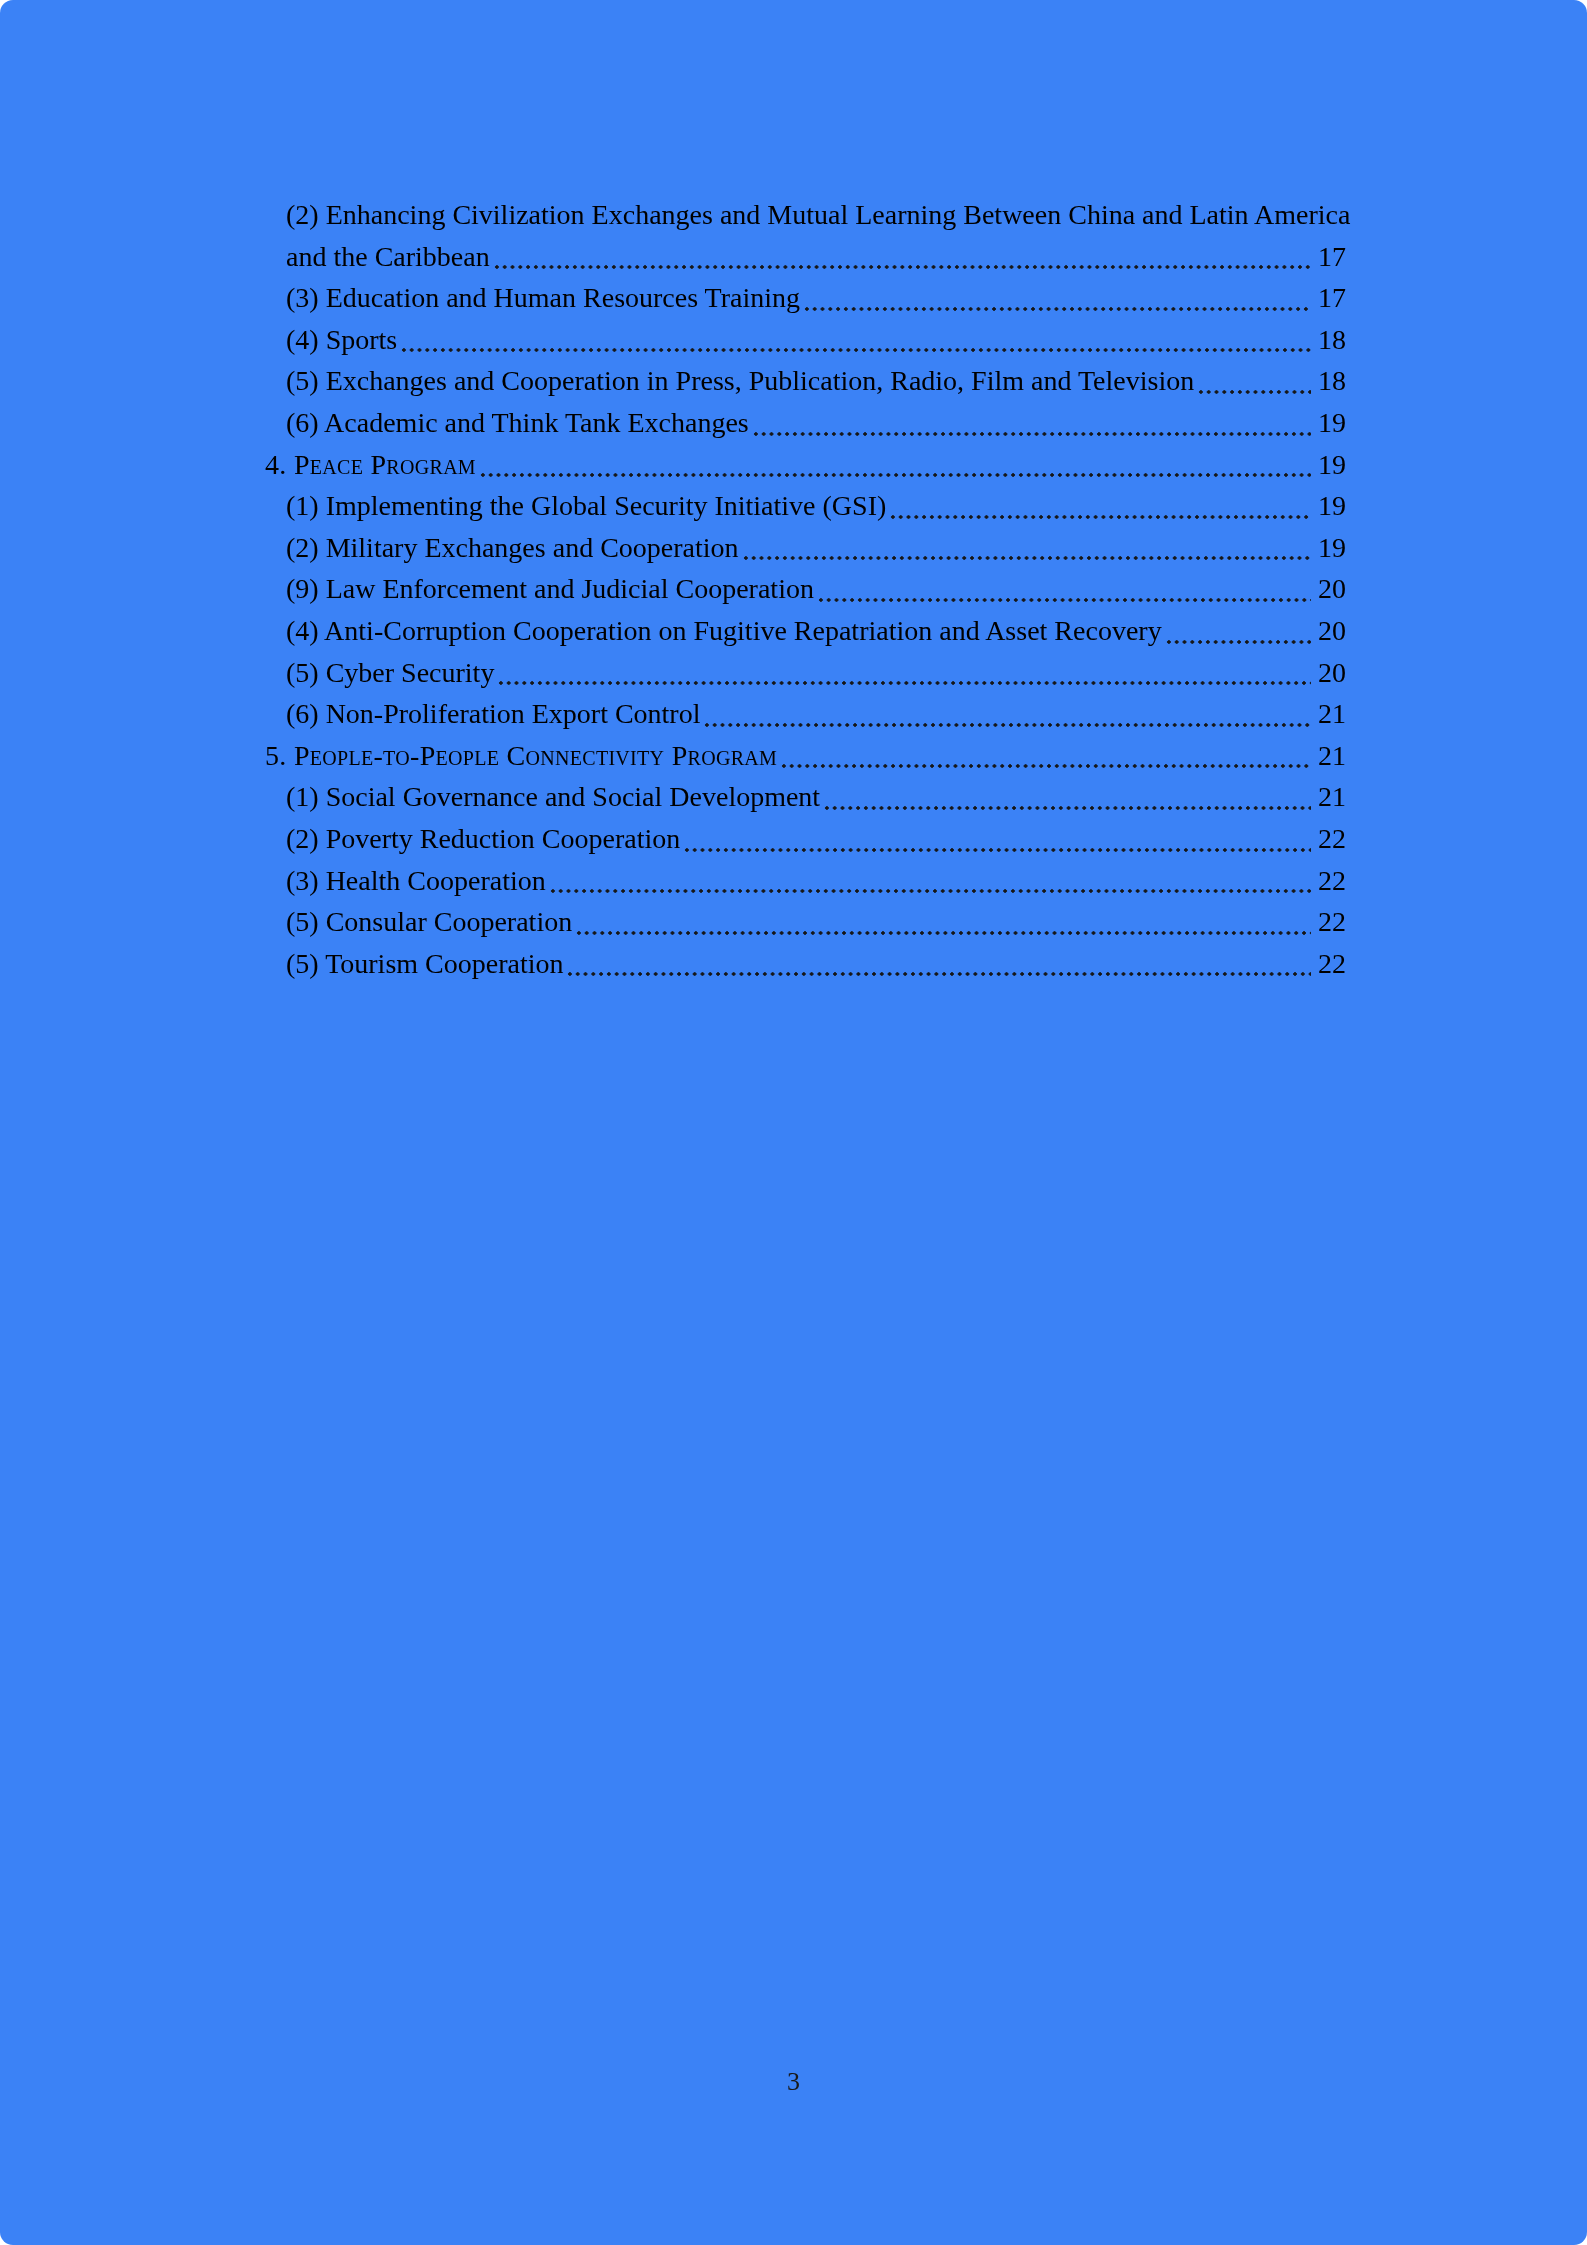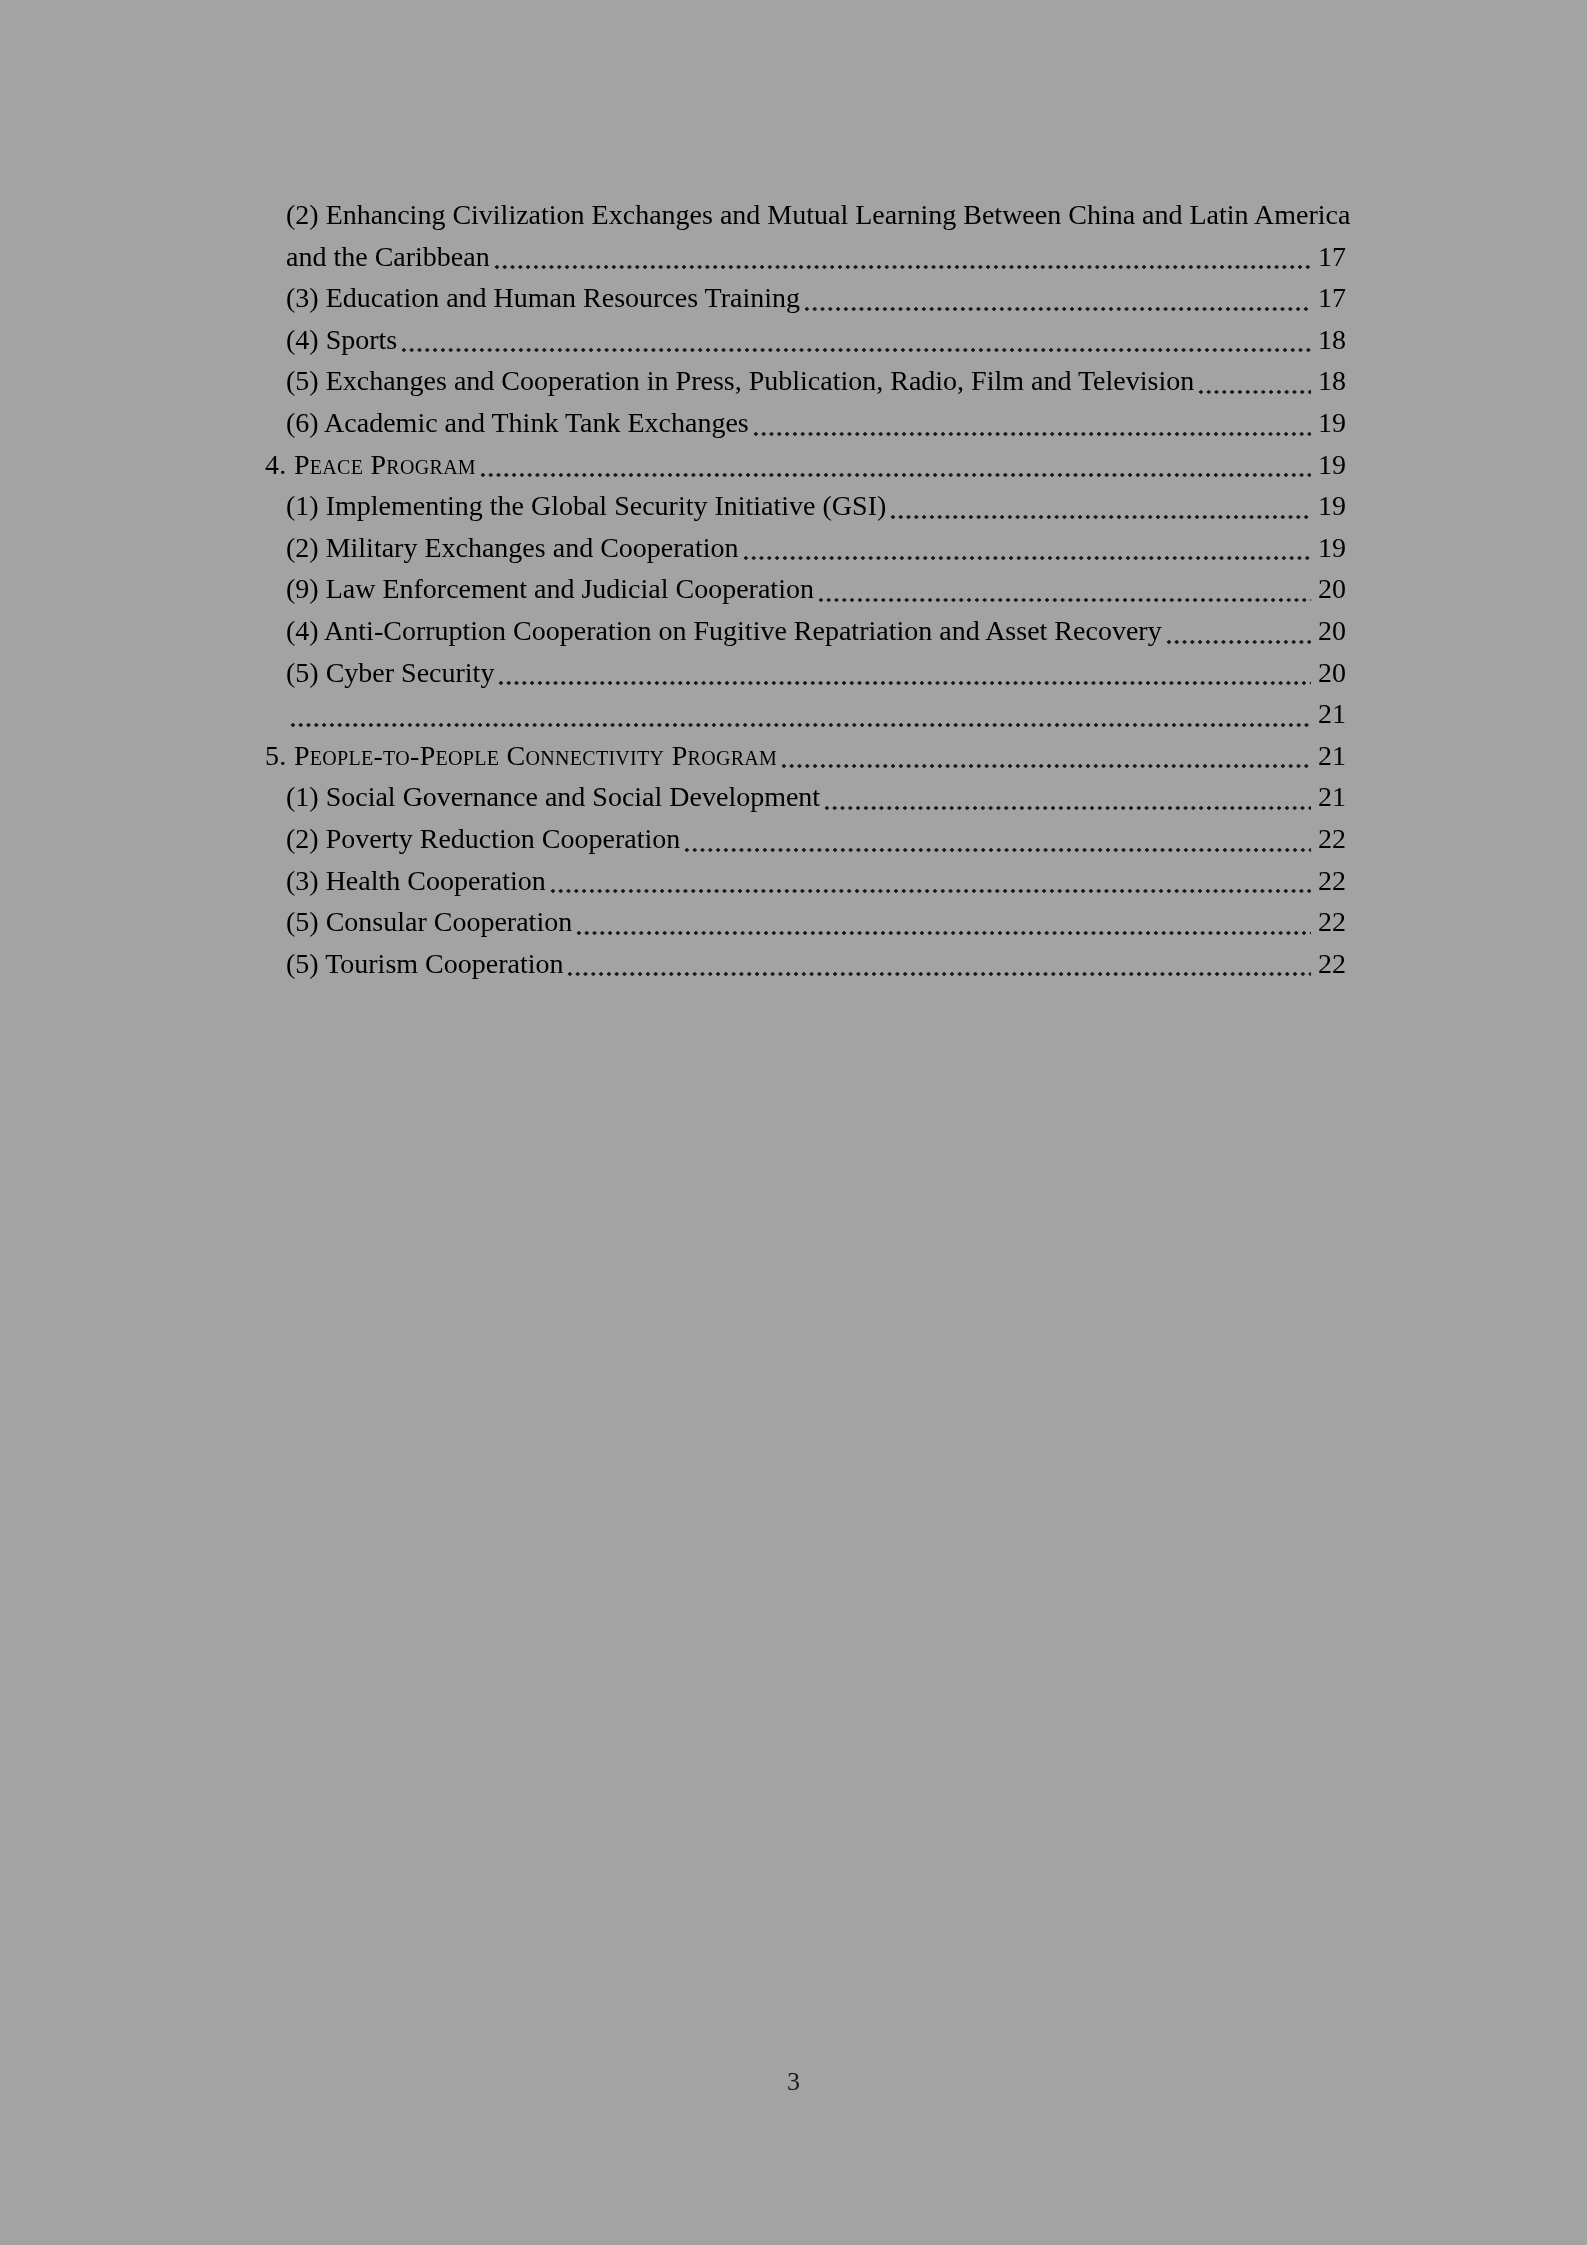--- a/index.html
+++ b/index.html
@@ -11,21 +11,22 @@
     width: 1587px;
     height: 2245px;
     position: relative;
     overflow: hidden;
     font-family: "Liberation Serif", "DejaVu Serif", serif;
     color: #000000;
   }
   .page {
     position: absolute;
     inset: 0;
-    background: #a3a3a3;
+    background: #3b82f6;
+    border-radius: 13px;
   }
   .toc {
     position: absolute;
     left: 265px;
     right: 238px;
     top: 194px;
   }
   .toc-row {
     display: flex;
     align-items: flex-start;
@@ -145,20 +146,21 @@
       <span class="toc-page">20</span>
     </div>
 
     <div class="toc-row lvl2">
       <span class="toc-label">(5) Cyber Security</span>
       <span class="toc-dots"></span>
       <span class="toc-page">20</span>
     </div>
 
     <div class="toc-row lvl2">
+      <span class="toc-label">(6) Non-Proliferation Export Control</span>
       <span class="toc-dots"></span>
       <span class="toc-page">21</span>
     </div>
 
     <div class="toc-row lvl1">
       <span class="toc-label">5. People-to-People Connectivity Program</span>
       <span class="toc-dots"></span>
       <span class="toc-page">21</span>
     </div>
 

